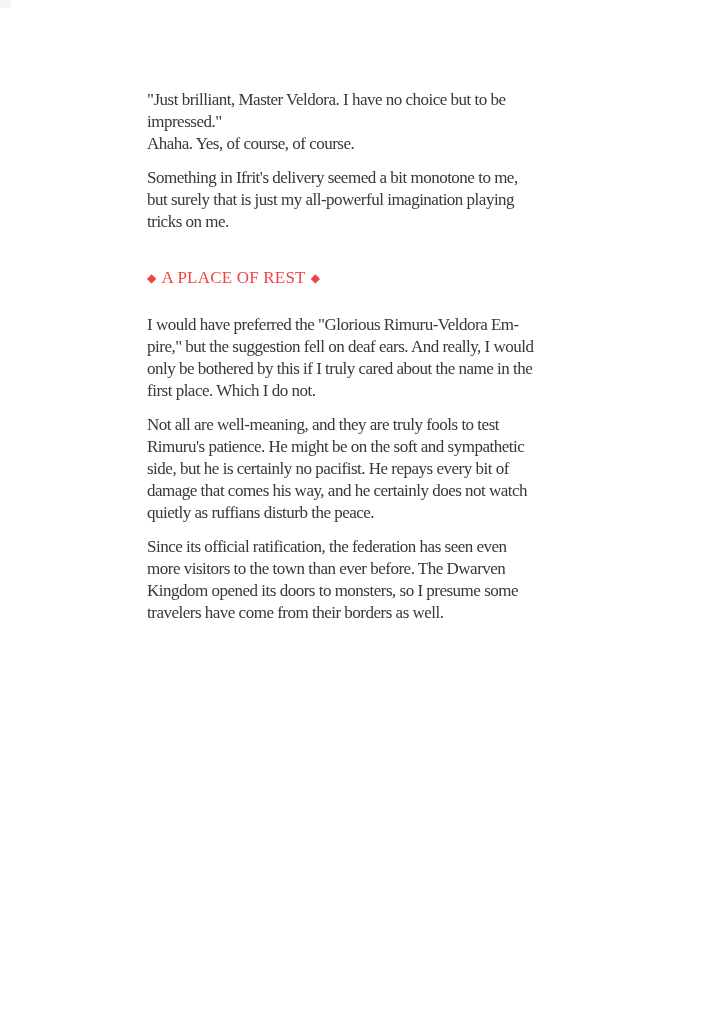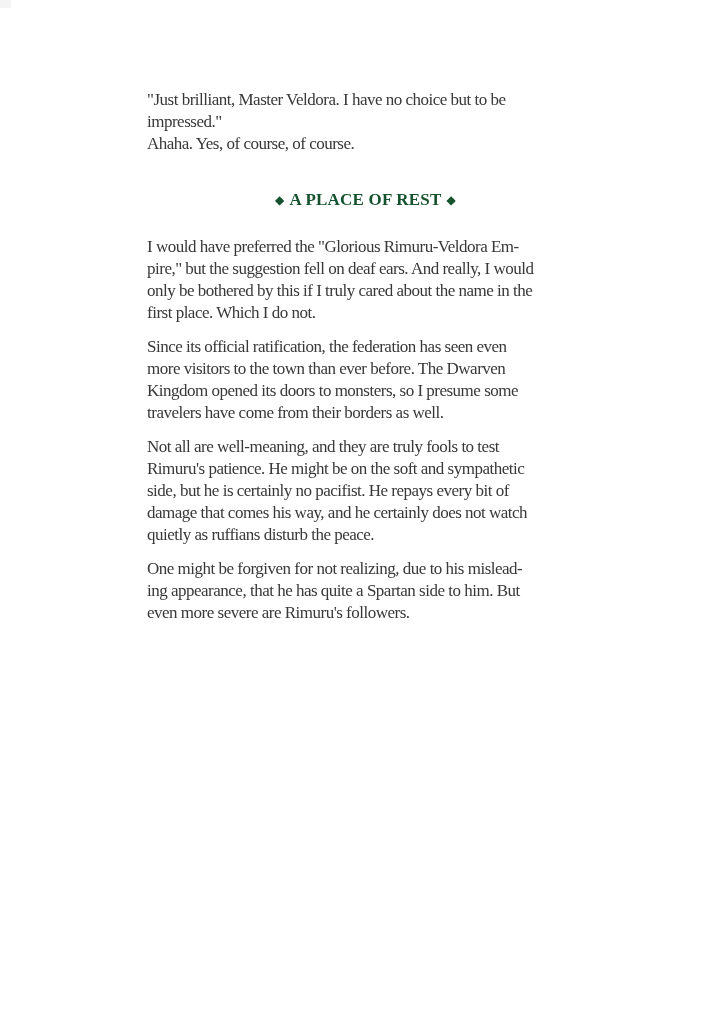--- a/index.html
+++ b/index.html
@@ -32,57 +32,57 @@
     line-height: 22px;
     letter-spacing: -0.5px;
   }
   .text-column p {
     margin: 0 0 12px 0;
     white-space: pre;
   }
   .chapter-heading {
     margin: 34px 0 24px 0;
     font-size: 17px;
-    font-weight: bold;
+    font-weight: normal;
     line-height: 22px;
-    text-align: center;
+    text-align: left;
     letter-spacing: 0.2px;
-    color: #14532d;
+    color: #ef4444;
   }
   .chapter-heading .diamond {
     font-size: 12px;
     position: relative;
     top: -1px;
   }
   .chapter-heading .diamond.left { margin-right: 5px; }
   .chapter-heading .diamond.right { margin-left: 5px; }
 </style>
 </head>
 <body>
 
 <div>
   <div class="corner-artifact"></div>
 
   <div class="text-column">
     <p>"Just brilliant, Master Veldora. I have no choice but to be
 impressed."
 Ahaha. Yes, of course, of course.</p>
+    <p>Something in Ifrit's delivery seemed a bit monotone to me,
+but surely that is just my all-powerful imagination playing
+tricks on me.</p>
 
     <h2 class="chapter-heading"><span class="diamond left">◆</span><span>A PLACE OF REST</span><span class="diamond right">◆</span></h2>
 
     <p>I would have preferred the "Glorious Rimuru-Veldora Em-
 pire," but the suggestion fell on deaf ears. And really, I would
 only be bothered by this if I truly cared about the name in the
 first place. Which I do not.</p>
-    <p>Since its official ratification, the federation has seen even
-more visitors to the town than ever before. The Dwarven
-Kingdom opened its doors to monsters, so I presume some
-travelers have come from their borders as well.</p>
     <p>Not all are well-meaning, and they are truly fools to test
 Rimuru's patience. He might be on the soft and sympathetic
 side, but he is certainly no pacifist. He repays every bit of
 damage that comes his way, and he certainly does not watch
 quietly as ruffians disturb the peace.</p>
-    <p>One might be forgiven for not realizing, due to his mislead-
-ing appearance, that he has quite a Spartan side to him. But
-even more severe are Rimuru's followers.</p>
+    <p>Since its official ratification, the federation has seen even
+more visitors to the town than ever before. The Dwarven
+Kingdom opened its doors to monsters, so I presume some
+travelers have come from their borders as well.</p>
   </div>
 </div>
 
 </body></html>

